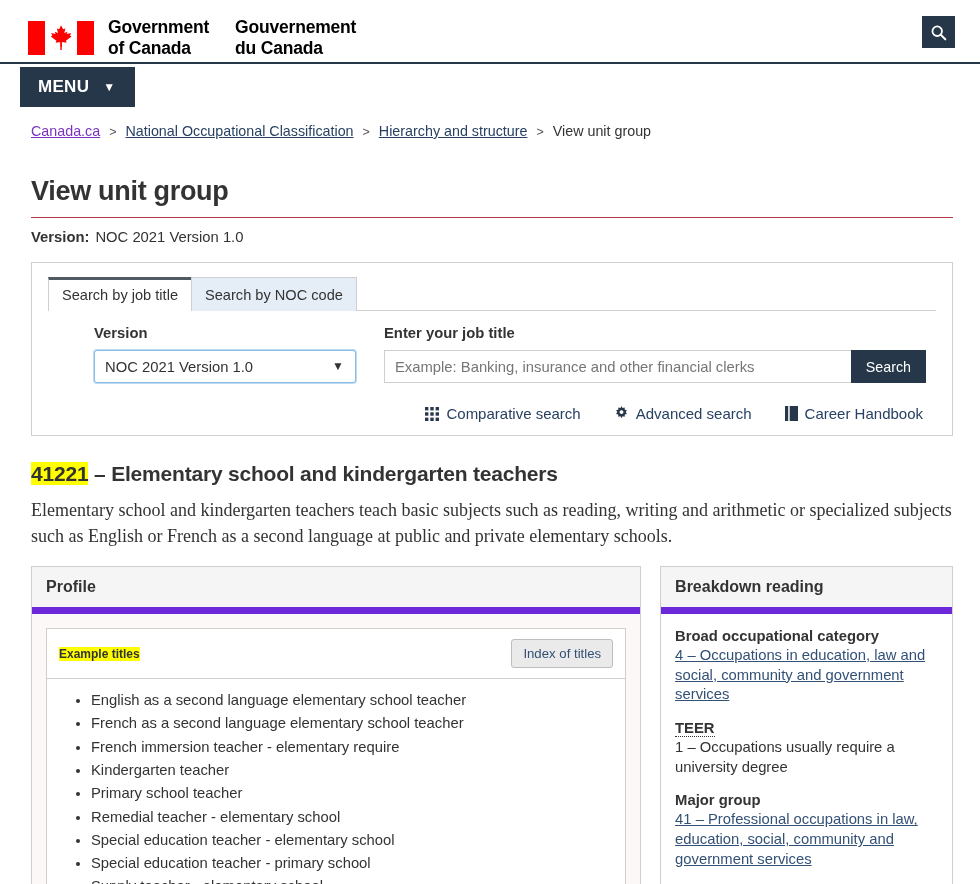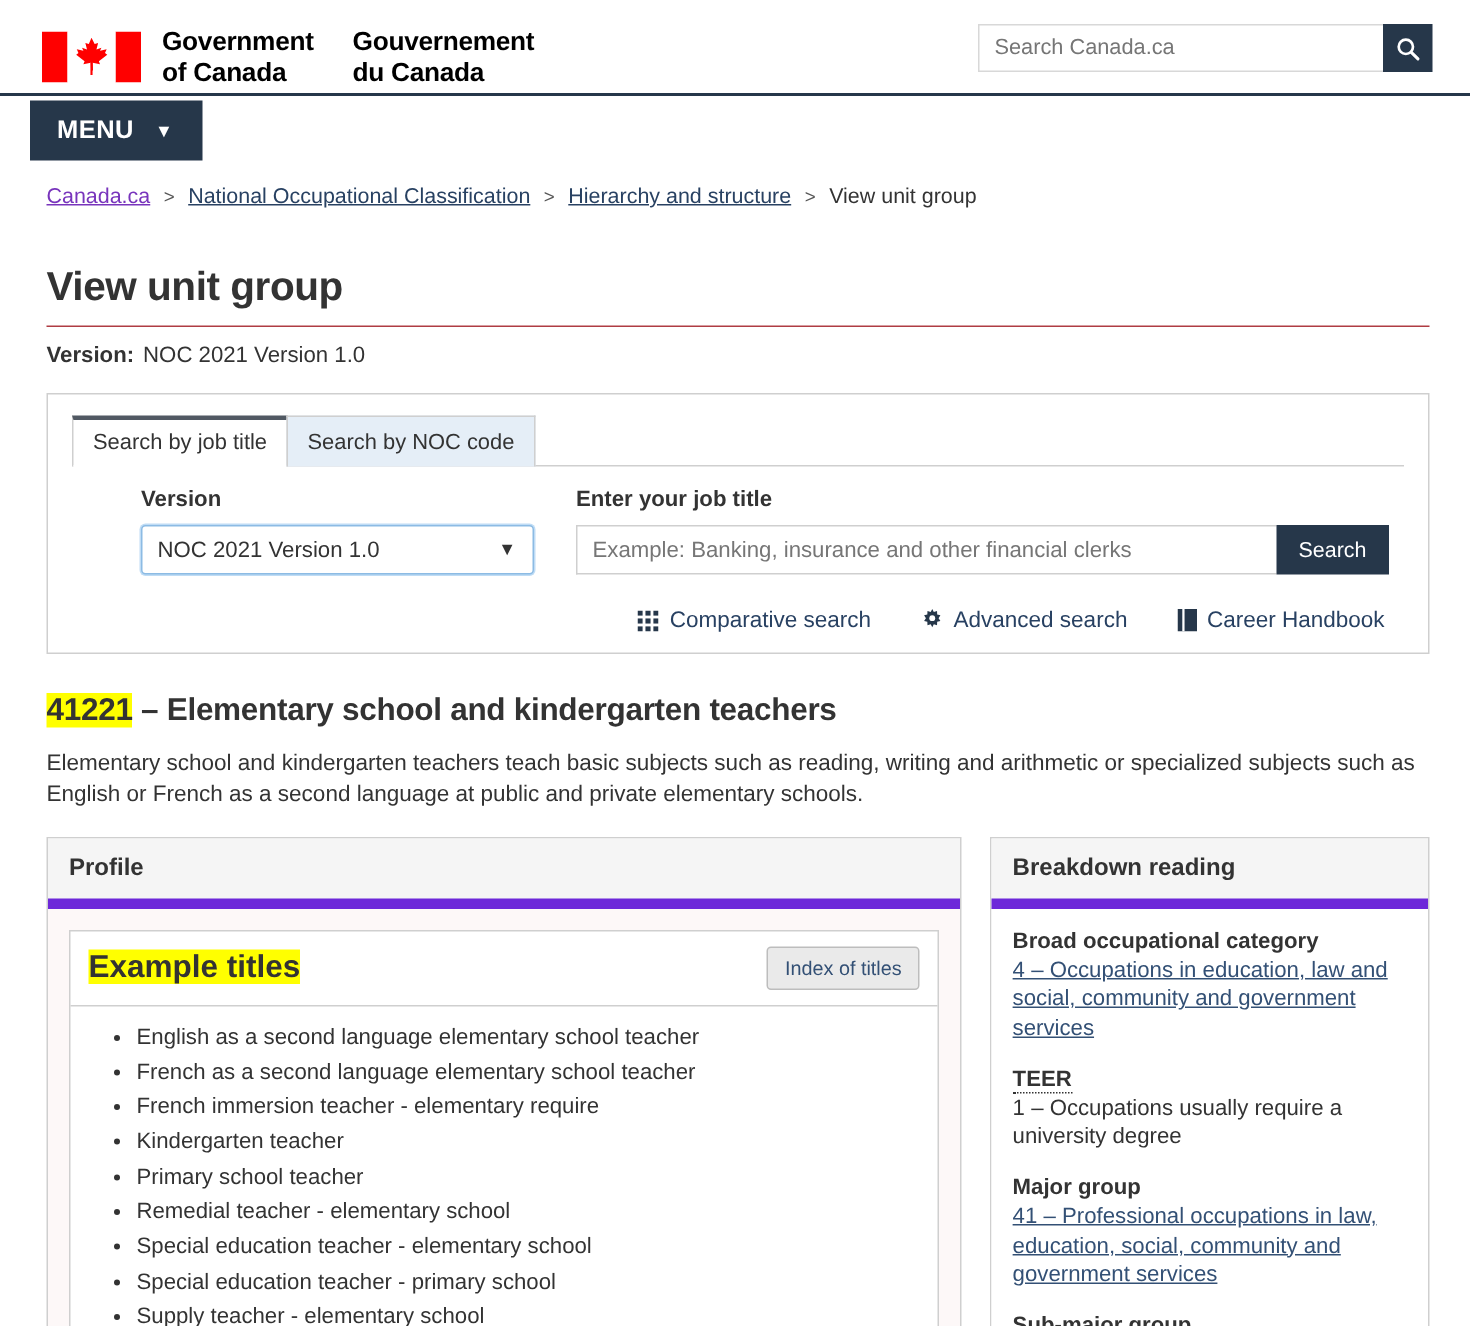--- a/index.html
+++ b/index.html
@@ -171,22 +171,22 @@
     display: inline-flex; align-items: center; gap: 7px;
   }
 
   
   h2.noc-heading {
     font-size: 21px; font-weight: 700; color: #333;
     margin: 26px 0 0 0; letter-spacing: -0.2px;
   }
   .hl { background: #ffff00; }
   p.noc-desc {
-    font-size: 15px; line-height: 1.42; color: #333;
-    margin: 12px 0 0 0; max-width: 925px;
+    font-size: 18px; line-height: 1.42; color: #333;
+    margin: 12px 0 0 0; max-width: 925px; font-family: Liberation Serif, serif;
   }
 
   
   .cols { display: flex; gap: 19px; margin-top: 17px; }
   .col-left { width: 629px; }
   .col-right { width: 302px; }
 
   .panel { border: 1px solid #cfcfcf; background: #fff; }
   .panel-head {
     background: #f5f5f5; border-bottom: 7px solid #6d28d9;
@@ -195,21 +195,21 @@
   }
   .panel-inner { background: #fdf8f8; padding: 14px 14px 14px 14px; }
 
   .titles-card { border: 1px solid #cfcfcf; background: #fff; }
   .titles-head {
     display: flex; align-items: center; justify-content: space-between;
     padding: 10px 12px 10px 12px;
     border-bottom: 1px solid #cfcfcf;
   }
   .titles-head h3 {
-    margin: 0; font-size: 21px; font-weight: 700; color: #333;
+    margin: 0; font-size: 12px; font-weight: 700; color: #333;
   }
   .index-btn {
     background: #eaeaea; border: 1px solid #bdbdbd; border-radius: 3px;
     color: #335075; font-size: 13.2px; padding: 6px 11px;
     cursor: pointer; font-family: "Liberation Sans", sans-serif;
   }
   ul.titles-list {
     margin: 0; padding: 14px 0 14px 44px; list-style: disc;
   }
   ul.titles-list li {
@@ -247,21 +247,20 @@
           <span>of Canada</span>
         </div>
         <div>
           <span>Gouvernement</span>
           <span>du Canada</span>
         </div>
       </div>
     </div>
 
     <div class="hdr-search">
-      <input type="text" placeholder="Search Canada.ca" style="">
       <button title="Search">
         <svg width="17" height="17" viewBox="0 0 20 20" aria-hidden="true">
           <circle cx="8.5" cy="8.5" r="5.6" fill="none" stroke="#ffffff" stroke-width="2.1"></circle>
           <line x1="12.8" y1="12.8" x2="18" y2="18" stroke="#ffffff" stroke-width="2.4" stroke-linecap="round"></line>
         </svg>
       </button>
     </div>
     <div class="hdr-rule"></div>
   </div>
 

